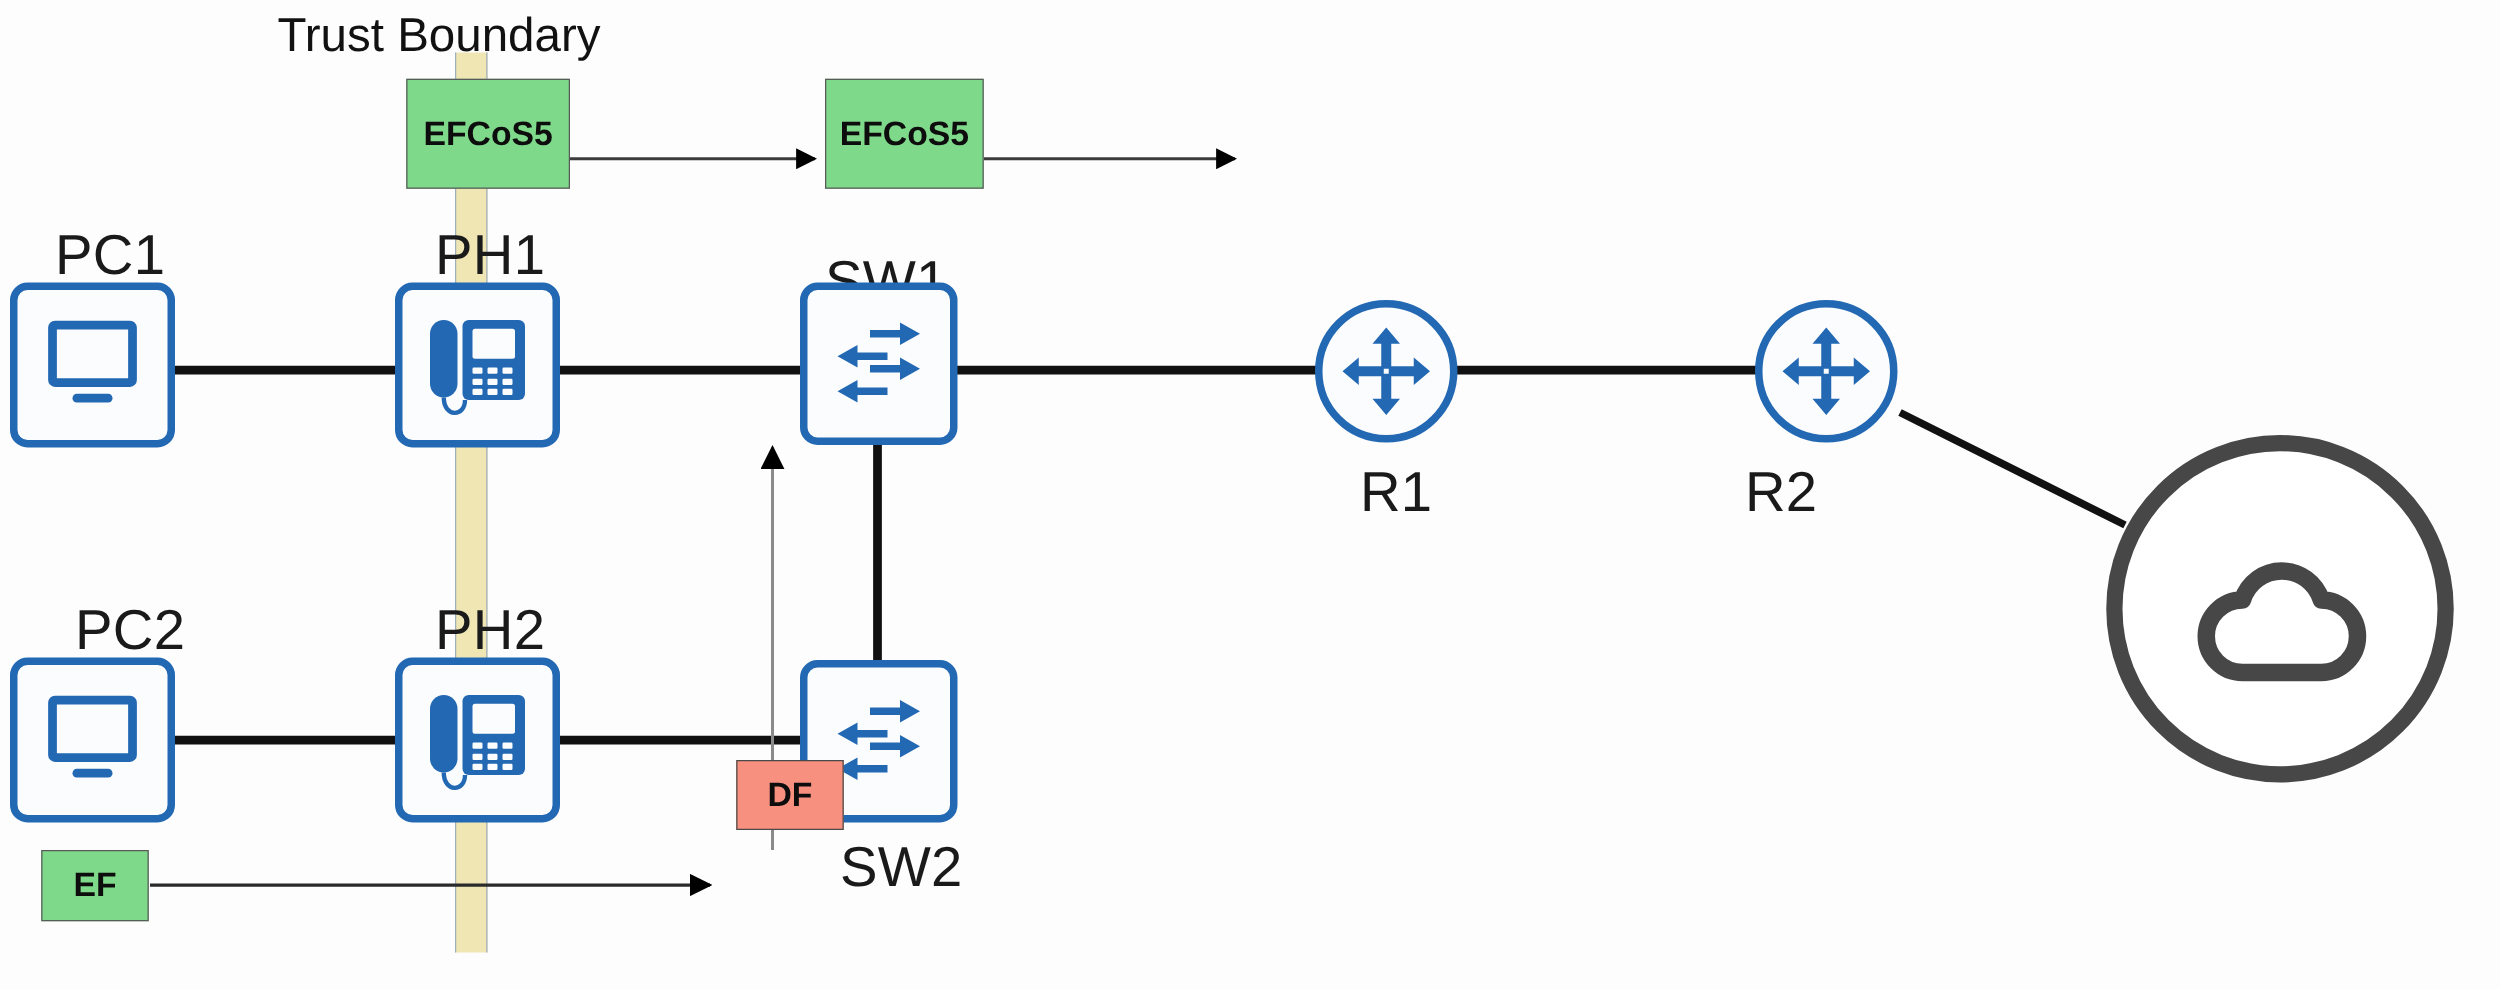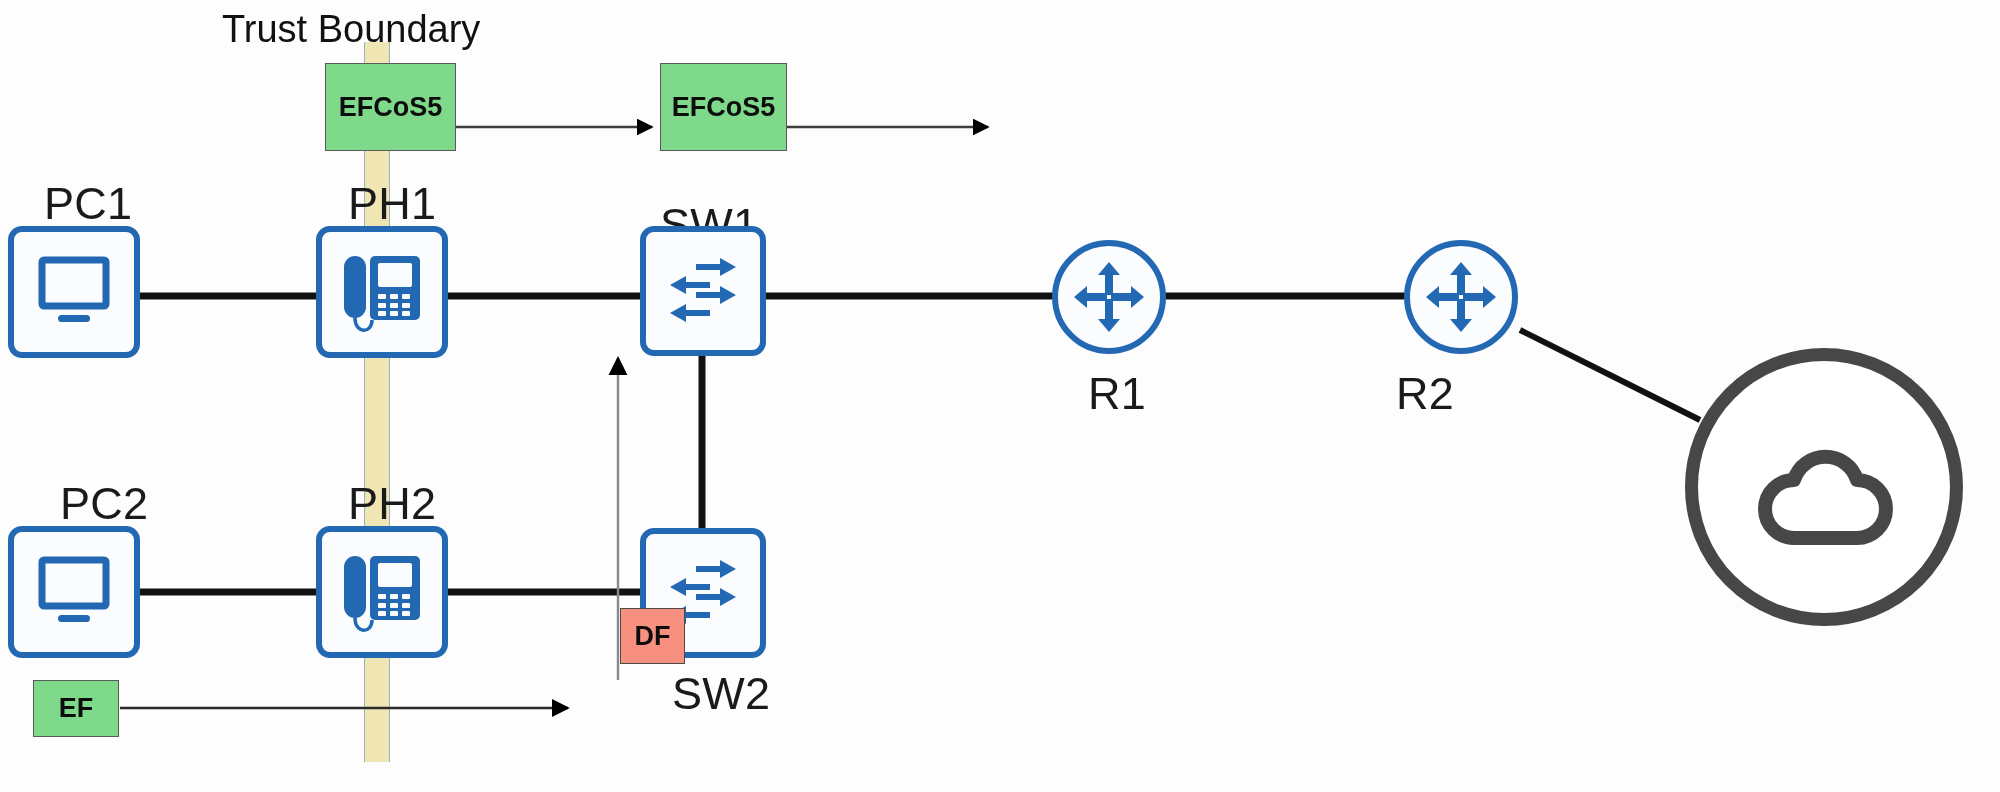--- a/index.html
+++ b/index.html
@@ -252,21 +252,21 @@
     <div class="device-box">
       <svg width="82" height="74" viewBox="0 0 82 74">
         <path d="M 34 10 L 58 10 L 58 4 L 74 13 L 58 22 L 58 16 L 34 16 Z" fill="#2268b3"></path>
         <path d="M 48 28 L 24 28 L 24 22 L 8 31 L 24 40 L 24 34 L 48 34 Z" fill="#2268b3"></path>
         <path d="M 34 38 L 58 38 L 58 32 L 74 41 L 58 50 L 58 44 L 34 44 Z" fill="#2268b3"></path>
         <path d="M 48 56 L 24 56 L 24 50 L 8 59 L 24 68 L 24 62 L 48 62 Z" fill="#2268b3"></path>
       </svg>
     </div>
   </div>
 
-  <div class="tag-box tag-red" style="left:620px; top:608px; width:65px; height:56px; font-size:27px;">
+  <div class="tag-box tag-red" style="left:589px; top:608px; width:86px; height:56px; font-size:27px;">
     <span class="tag-line">DF</span>
   </div>
 
   <div class="node-label" style="left:672px; top:668px;">SW2</div>
 
   <div class="tag-box tag-green" style="left:33px; top:680px; width:86px; height:57px; font-size:27px;">
     <span class="tag-line">EF</span>
   </div>
 
   <div class="router" style="left:1052px; top:240px; width:114px; height:114px;">

